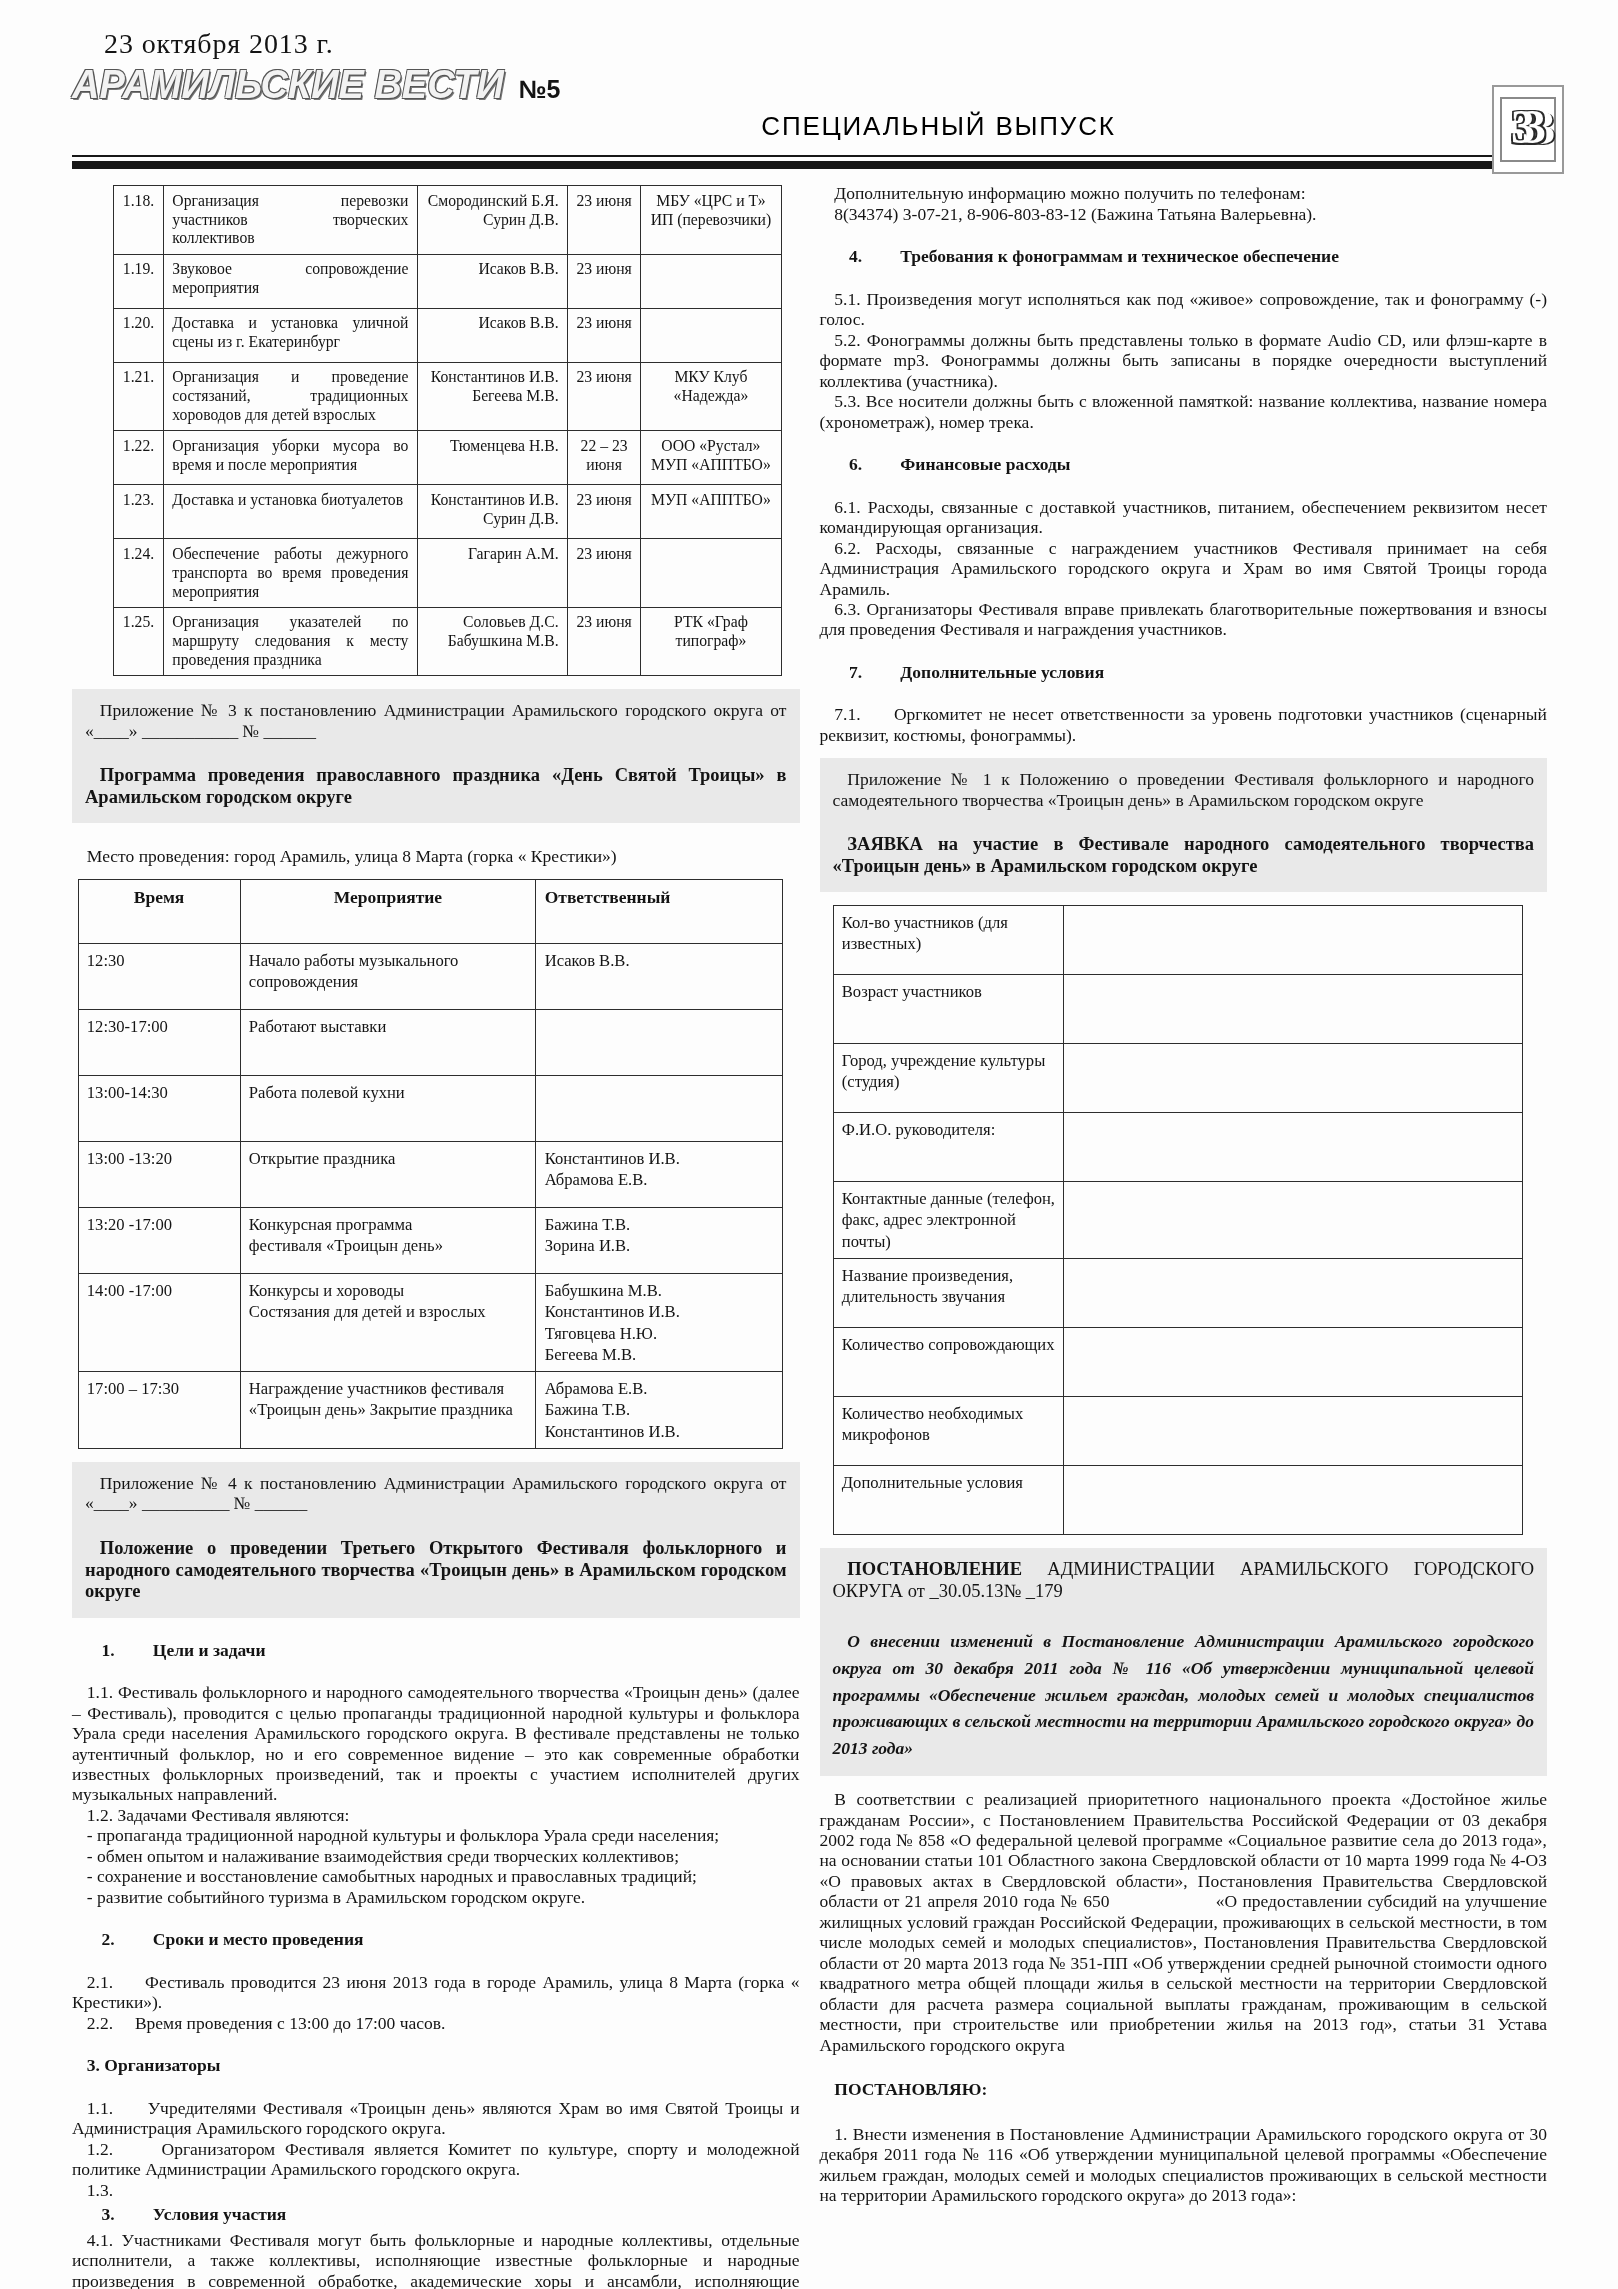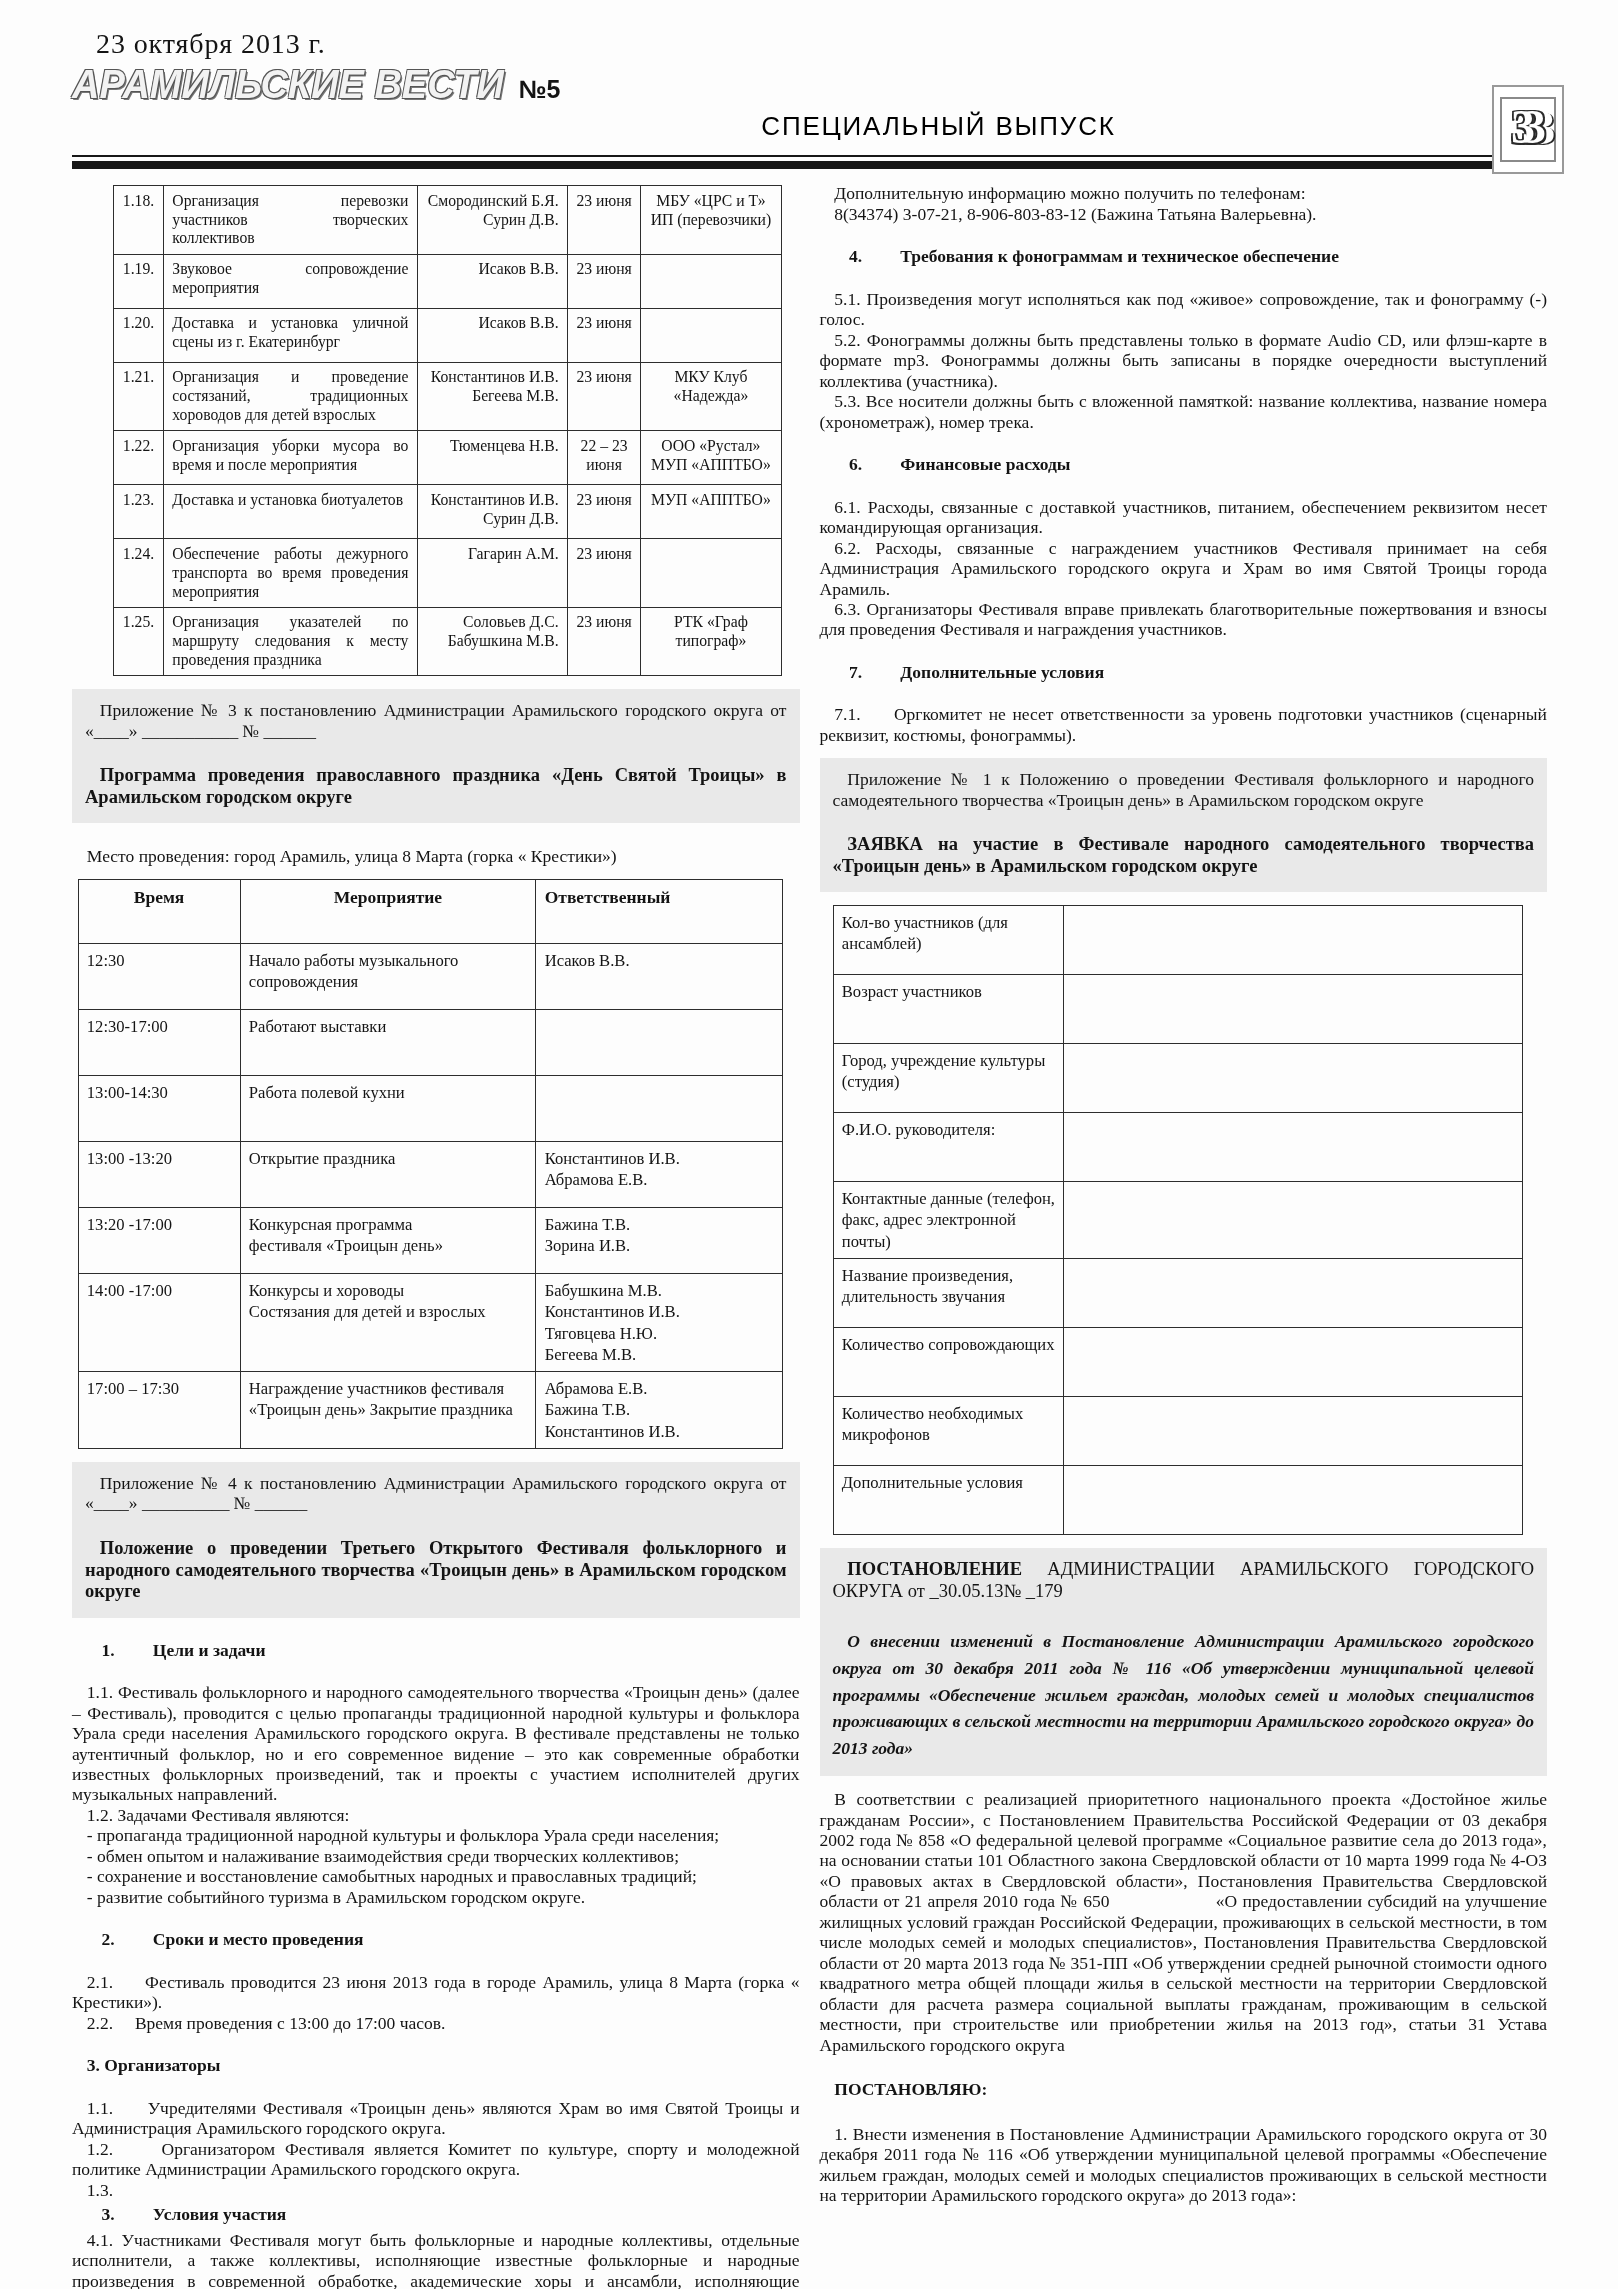--- a/index.html
+++ b/index.html
@@ -1,21 +1,21 @@
 <!DOCTYPE html>
 <html lang="ru" style="font-size:14.8px"><head>
 <meta charset="utf-8">
 <style>
   html,body{margin:0;padding:0;background:#888;}
   .page{width:1619px;height:2290px;margin:0 auto;background:#fdfdfd;color:#141414;
         font-family:"Liberation Serif",serif;box-sizing:border-box;padding:28px 72px 37px 72px;
         position:relative;overflow:hidden;}
   
   .header{position:relative;height:127px;}
-  .date{font-size:28px;margin-left:24px;letter-spacing:0.9px;}
+  .date{font-size:28px;margin-left:32px;letter-spacing:0.9px;}
   .logo{font-family:"Liberation Sans",sans-serif;font-style:italic;font-weight:700;
         font-size:38px;letter-spacing:0px;color:#f2f2f2;line-height:1;margin-top:5.5px;
         text-shadow:-0.9px -0.9px 0 #555,0.9px -0.9px 0 #555,-0.9px 0.9px 0 #555,0.9px 0.9px 0 #555,1.8px 1.8px 0 #777;
         transform:scaleY(1.05);transform-origin:left bottom;display:inline-block;}
   .issue-no{font-family:"Liberation Sans",sans-serif;font-weight:700;font-size:25px;
         margin-left:14.8px;vertical-align:bottom;display:inline-block;}
   .special{position:absolute;left:480px;right:222px;bottom:13px;text-align:center;
         font-family:"Liberation Sans",sans-serif;font-size:26px;letter-spacing:1.8px;color:#000000;}
   .rule{border-top:2.8px solid #171717;height:3.7px;border-bottom:8.3px solid #171717;}
   .pagenum-box{position:absolute;right:-16.6px;top:57px;width:68px;height:85px;background:#fff;
@@ -278,21 +278,21 @@
       <p>7.1.&nbsp;&nbsp;&nbsp;&nbsp;&nbsp;Оргкомитет не несет ответственности за уровень подготовки участников (сценарный реквизит, костюмы, фонограммы).</p>
 
       <div class="gray">
         <div class="ann-line">Приложение № 1  к Положению о проведении Фестиваля фольклорного и народного самодеятельного творчества  «Троицын день» в Арамильском городском округе</div>
         <div class="ann-title">ЗАЯВКА на участие в Фестивале народного самодеятельного творчества «Троицын день» в Арамильском городском округе</div>
       </div>
 
       <table class="t3">
         <tbody>
           <tr>
-            <td class="c-label">Кол-во участников (для ансамблей)</td>
+            <td class="c-label">Кол-во участников (для известных)</td>
             <td></td>
           </tr>
           <tr>
             <td class="c-label">Возраст участников</td>
             <td></td>
           </tr>
           <tr>
             <td class="c-label">Город, учреждение культуры (студия)</td>
             <td></td>
           </tr>

